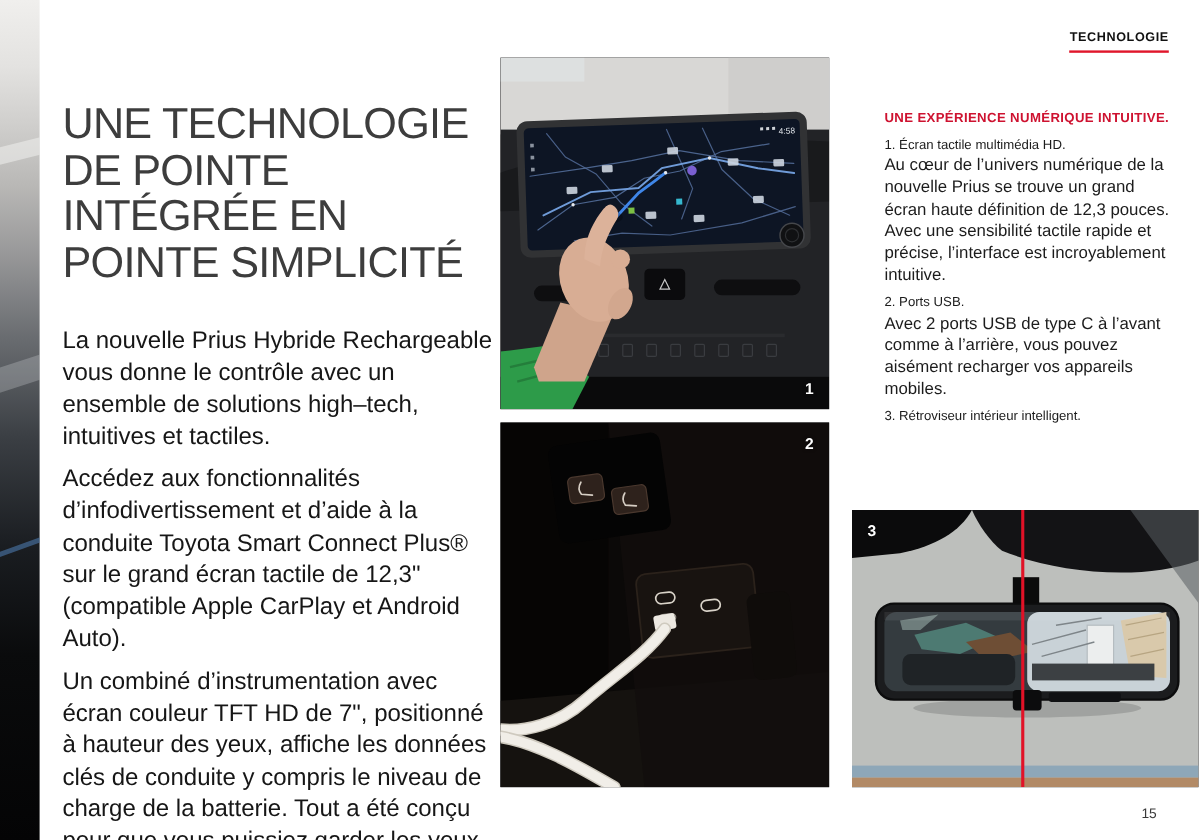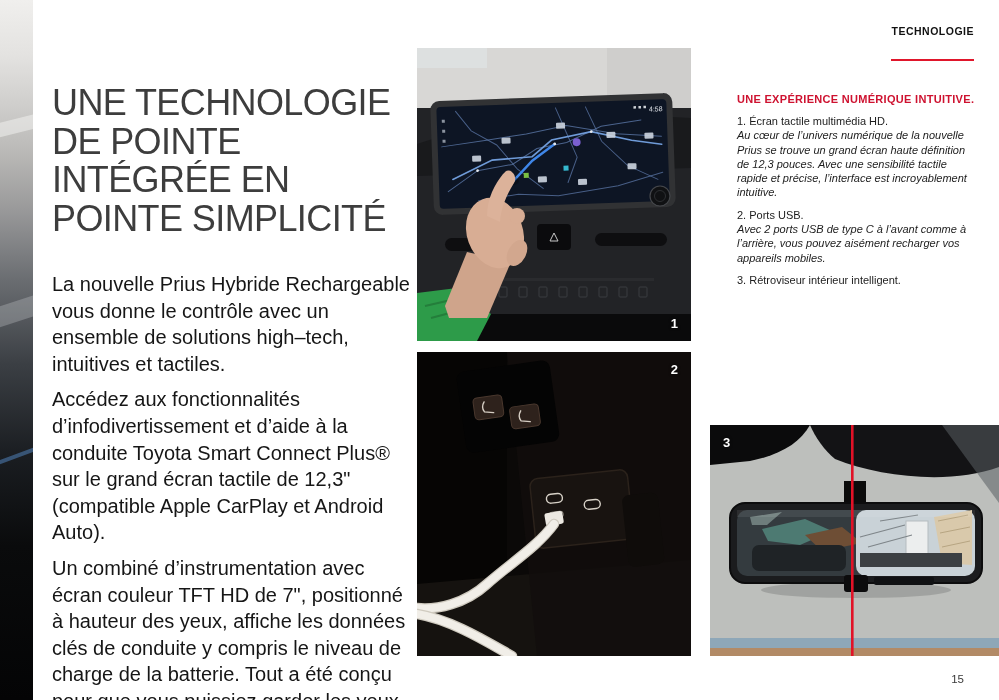--- a/index.html
+++ b/index.html
@@ -16,21 +16,21 @@
   .left-strip .streak1{position:absolute;left:-10px;top:118px;width:60px;height:14px;
     background:rgba(240,240,238,.55);transform:rotate(-14deg);}
   .left-strip .streak2{position:absolute;left:-8px;top:300px;width:58px;height:20px;
     background:rgba(205,208,212,.30);transform:rotate(-18deg);}
   .left-strip .streak3{position:absolute;left:-8px;top:452px;width:60px;height:4px;
     background:rgba(80,130,185,.55);transform:rotate(-20deg);}
   
   .kicker{position:absolute;top:21px;right:25px;text-align:right;}
   .kicker span{
     display:inline-block;font-size:10.5px;font-weight:700;letter-spacing:.5px;color:#111;
-    border-bottom:2px solid var(--accent-red,#e0162b);padding-bottom:22px;
+    border-bottom:2px solid var(--accent-red,#e0162b);padding-bottom:5px;
   }
   
   .title{
     position:absolute;left:52px;top:84px;margin:0;width:390px;
     font-size:36px;line-height:1.07;font-weight:400;letter-spacing:-.6px;color:var(--title-gray,#3d3d3d);
   }
   .title span{display:block;}
   
   .intro{position:absolute;left:52px;top:271px;width:366px;}
   .intro p{margin:0 0 9px 0;font-size:20px;line-height:1.33;color:#161616;}
@@ -46,21 +46,21 @@
   .fig1 .fig-num{right:13px;bottom:11px;}
   .fig2 .fig-num{right:13px;top:11px;}
   .fig3 .fig-num{left:13px;top:11px;}
   
   .sidebar{position:absolute;left:737px;top:93px;width:240px;}
   .sidebar h2{
     margin:0 0 9px 0;font-size:11px;font-weight:700;letter-spacing:.3px;
     color:var(--heading-red,#ce1230);
   }
   .sb-title{margin:0;font-size:11px;line-height:1.3;color:#1c1c1c;}
-  .sb-body{margin:0 0 8px 0;font-size:11px;line-height:1.3;color:#1c1c1c;font-style:italic;}
+  .sb-body{margin:0 0 8px 0;font-size:14px;line-height:1.3;color:#1c1c1c;}
   
   .page-num{position:absolute;right:35px;bottom:15px;font-size:11.5px;color:#3a3a3a;}
 </style>
 </head>
 <body>
 
 <div class="page">
 
   <div class="left-strip">
     <div class="streak1"></div>

